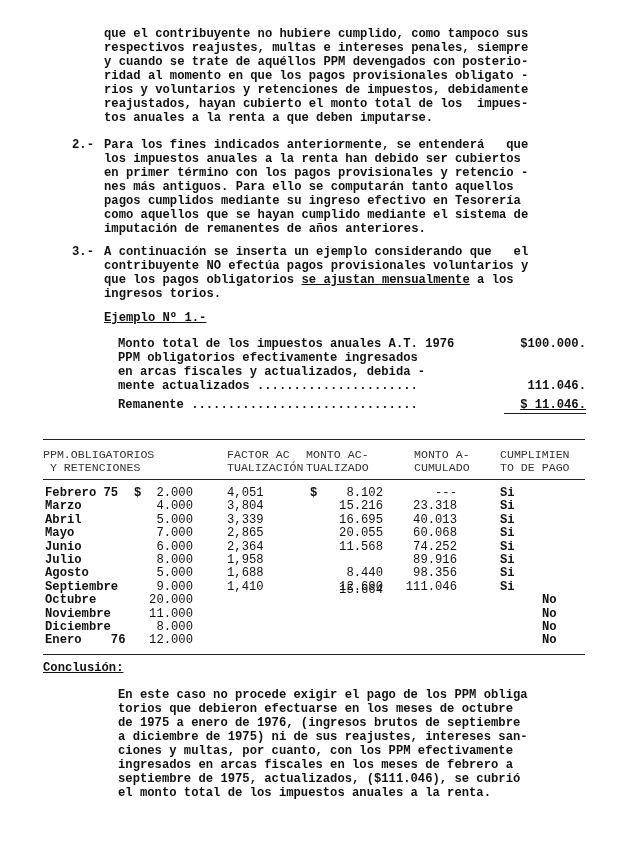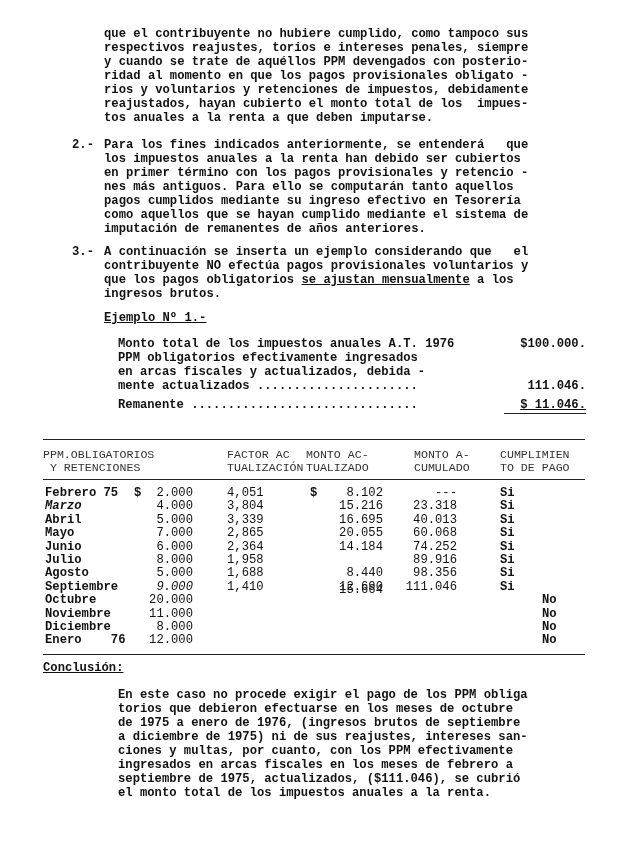--- a/index.html
+++ b/index.html
@@ -14,21 +14,21 @@
   .rule { position: absolute; left: 43px; width: 542px; height: 0; border-top: 1.6px solid #222; }
   .cell { position: absolute; white-space: pre; line-height: 13.3px; }
   .r { text-align: left; }
   .hdr { position: absolute; white-space: pre; line-height: 13px; font-size: 11.6px; color: #333; }
 </style>
 </head>
 <body>
 
 <div>
   <div class="line bold" style="left:104px;top:27px">que el contribuyente no hubiere cumplido, como tampoco sus</div>
-  <div class="line bold" style="left:104px;top:41px">respectivos reajustes, torios e intereses penales, siempre</div>
+  <div class="line bold" style="left:104px;top:41px">respectivos reajustes, multas e intereses penales, siempre</div>
   <div class="line bold" style="left:104px;top:55px">y cuando se trate de aquéllos PPM devengados con posterio-</div>
   <div class="line bold" style="left:104px;top:69px">ridad al momento en que los pagos provisionales obligato -</div>
   <div class="line bold" style="left:104px;top:83px">rios y voluntarios y retenciones de impuestos, debidamente</div>
   <div class="line bold" style="left:104px;top:97px">reajustados, hayan cubierto el monto total de los  impues-</div>
   <div class="line bold" style="left:104px;top:111px">tos anuales a la renta a que deben imputarse.</div>
 </div>
 
 <div>
   <div class="line bold" style="left:72px;top:138px">2.-</div>
   <div class="line bold" style="left:104px;top:138px">Para los fines indicados anteriormente, se entenderá   que</div>
@@ -38,21 +38,21 @@
   <div class="line bold" style="left:104px;top:194px">pagos cumplidos mediante su ingreso efectivo en Tesorería</div>
   <div class="line bold" style="left:104px;top:208px">como aquellos que se hayan cumplido mediante el sistema de</div>
   <div class="line bold" style="left:104px;top:222px">imputación de remanentes de años anteriores.</div>
 </div>
 
 <div>
   <div class="line bold" style="left:72px;top:245px">3.-</div>
   <div class="line bold" style="left:104px;top:245px">A continuación se inserta un ejemplo considerando que   el</div>
   <div class="line bold" style="left:104px;top:259px">contribuyente NO efectúa pagos provisionales voluntarios y</div>
   <div class="line bold" style="left:104px;top:273px"><span>que los pagos obligatorios </span><span class="u">se ajustan mensualmente</span><span> a los</span></div>
-  <div class="line bold" style="left:104px;top:287px">ingresos brutos.</div>
+  <div class="line bold" style="left:104px;top:287px">ingresos torios.</div>
 </div>
 
 <div>
   <div class="line u" style="left:104px;top:311px">Ejemplo Nº 1.-</div>
   <div class="line" style="left:118px;top:337px">Monto total de los impuestos anuales A.T. 1976</div>
   <div class="line bold r" style="right:44px;top:337px">$100.000.</div>
   <div class="line" style="left:118px;top:351px">PPM obligatorios efectivamente ingresados</div>
   <div class="line" style="left:118px;top:365px">en arcas fiscales y actualizados, debida -</div>
   <div class="line" style="left:118px;top:379px">mente actualizados ......................</div>
   <div class="line bold r" style="right:44px;top:379px">111.046.</div>
@@ -80,21 +80,21 @@
         <div class="cell bold" style="top: 487px; left: 45px;">Febrero 75</div>
         <div class="cell bold" style="top: 487px; left: 134px;">$</div>
         <div class="cell" style="top: 487px; right: 437px; text-align: right;">2.000</div>
         <div class="cell" style="top: 487px; left: 227px;">4,051</div>
         <div class="cell bold" style="top: 487px; left: 310px;">$</div>
         <div class="cell" style="top: 487px; right: 247px; text-align: right;">8.102</div>
         <div class="cell" style="top: 487px; right: 173px; text-align: right;">---</div>
         <div class="cell bold" style="top: 487px; left: 500px;">Si</div>
       </div>
       <div>
-        <div class="cell bold" style="top: 500.4px; left: 45px; font-style: italic;">Marzo</div>
+        <div class="cell bold" style="top: 500.4px; left: 45px;">Marzo</div>
         <div class="cell bold" style="top: 500.4px; left: 134px;"></div>
         <div class="cell" style="top: 500.4px; right: 437px; text-align: right;">4.000</div>
         <div class="cell" style="top: 500.4px; left: 227px;">3,804</div>
         <div class="cell bold" style="top: 500.4px; left: 310px;"></div>
         <div class="cell" style="top: 500.4px; right: 247px; text-align: right;">15.216</div>
         <div class="cell" style="top: 500.4px; right: 173px; text-align: right;">23.318</div>
         <div class="cell bold" style="top: 500.4px; left: 500px;">Si</div>
       </div>
       <div>
         <div class="cell bold" style="top: 513.8px; left: 45px;">Abril</div>
@@ -115,21 +115,21 @@
         <div class="cell" style="top: 527.2px; right: 247px; text-align: right;">20.055</div>
         <div class="cell" style="top: 527.2px; right: 173px; text-align: right;">60.068</div>
         <div class="cell bold" style="top: 527.2px; left: 500px;">Si</div>
       </div>
       <div>
         <div class="cell bold" style="top: 540.6px; left: 45px;">Junio</div>
         <div class="cell bold" style="top: 540.6px; left: 134px;"></div>
         <div class="cell" style="top: 540.6px; right: 437px; text-align: right;">6.000</div>
         <div class="cell" style="top: 540.6px; left: 227px;">2,364</div>
         <div class="cell bold" style="top: 540.6px; left: 310px;"></div>
-        <div class="cell" style="top: 540.6px; right: 247px; text-align: right;">14.184</div>
+        <div class="cell" style="top: 540.6px; right: 247px; text-align: right;">11.568</div>
         <div class="cell" style="top: 540.6px; right: 173px; text-align: right;">74.252</div>
         <div class="cell bold" style="top: 540.6px; left: 500px;">Si</div>
       </div>
       <div>
         <div class="cell bold" style="top: 554px; left: 45px;">Julio</div>
         <div class="cell bold" style="top: 554px; left: 134px;"></div>
         <div class="cell" style="top: 554px; right: 437px; text-align: right;">8.000</div>
         <div class="cell" style="top: 554px; left: 227px;">1,958</div>
         <div class="cell bold" style="top: 554px; left: 310px;"></div>
         <div class="cell" style="top: 554px; right: 247px; text-align: center; margin-top: 30px;">15.664</div>
@@ -142,21 +142,21 @@
         <div class="cell" style="top: 567.4px; right: 437px; text-align: right;">5.000</div>
         <div class="cell" style="top: 567.4px; left: 227px;">1,688</div>
         <div class="cell bold" style="top: 567.4px; left: 310px;"></div>
         <div class="cell" style="top: 567.4px; right: 247px; text-align: right;">8.440</div>
         <div class="cell" style="top: 567.4px; right: 173px; text-align: right;">98.356</div>
         <div class="cell bold" style="top: 567.4px; left: 500px;">Si</div>
       </div>
       <div>
         <div class="cell bold" style="top: 580.8px; left: 45px;">Septiembre</div>
         <div class="cell bold" style="top: 580.8px; left: 134px;"></div>
-        <div class="cell" style="top: 580.8px; right: 437px; text-align: right; font-style: italic;">9.000</div>
+        <div class="cell" style="top: 580.8px; right: 437px; text-align: right;">9.000</div>
         <div class="cell" style="top: 580.8px; left: 227px;">1,410</div>
         <div class="cell bold" style="top: 580.8px; left: 310px;"></div>
         <div class="cell" style="top: 580.8px; right: 247px; text-align: right; font-family: Liberation Mono, monospace;">12.690</div>
         <div class="cell" style="top: 580.8px; right: 173px; text-align: right;">111.046</div>
         <div class="cell bold" style="top: 580.8px; left: 500px;">Si</div>
       </div>
       <div>
         <div class="cell bold" style="top: 594.2px; left: 45px;">Octubre</div>
         <div class="cell bold" style="top: 594.2px; left: 134px;"></div>
         <div class="cell" style="top: 594.2px; right: 437px; text-align: right;">20.000</div>

